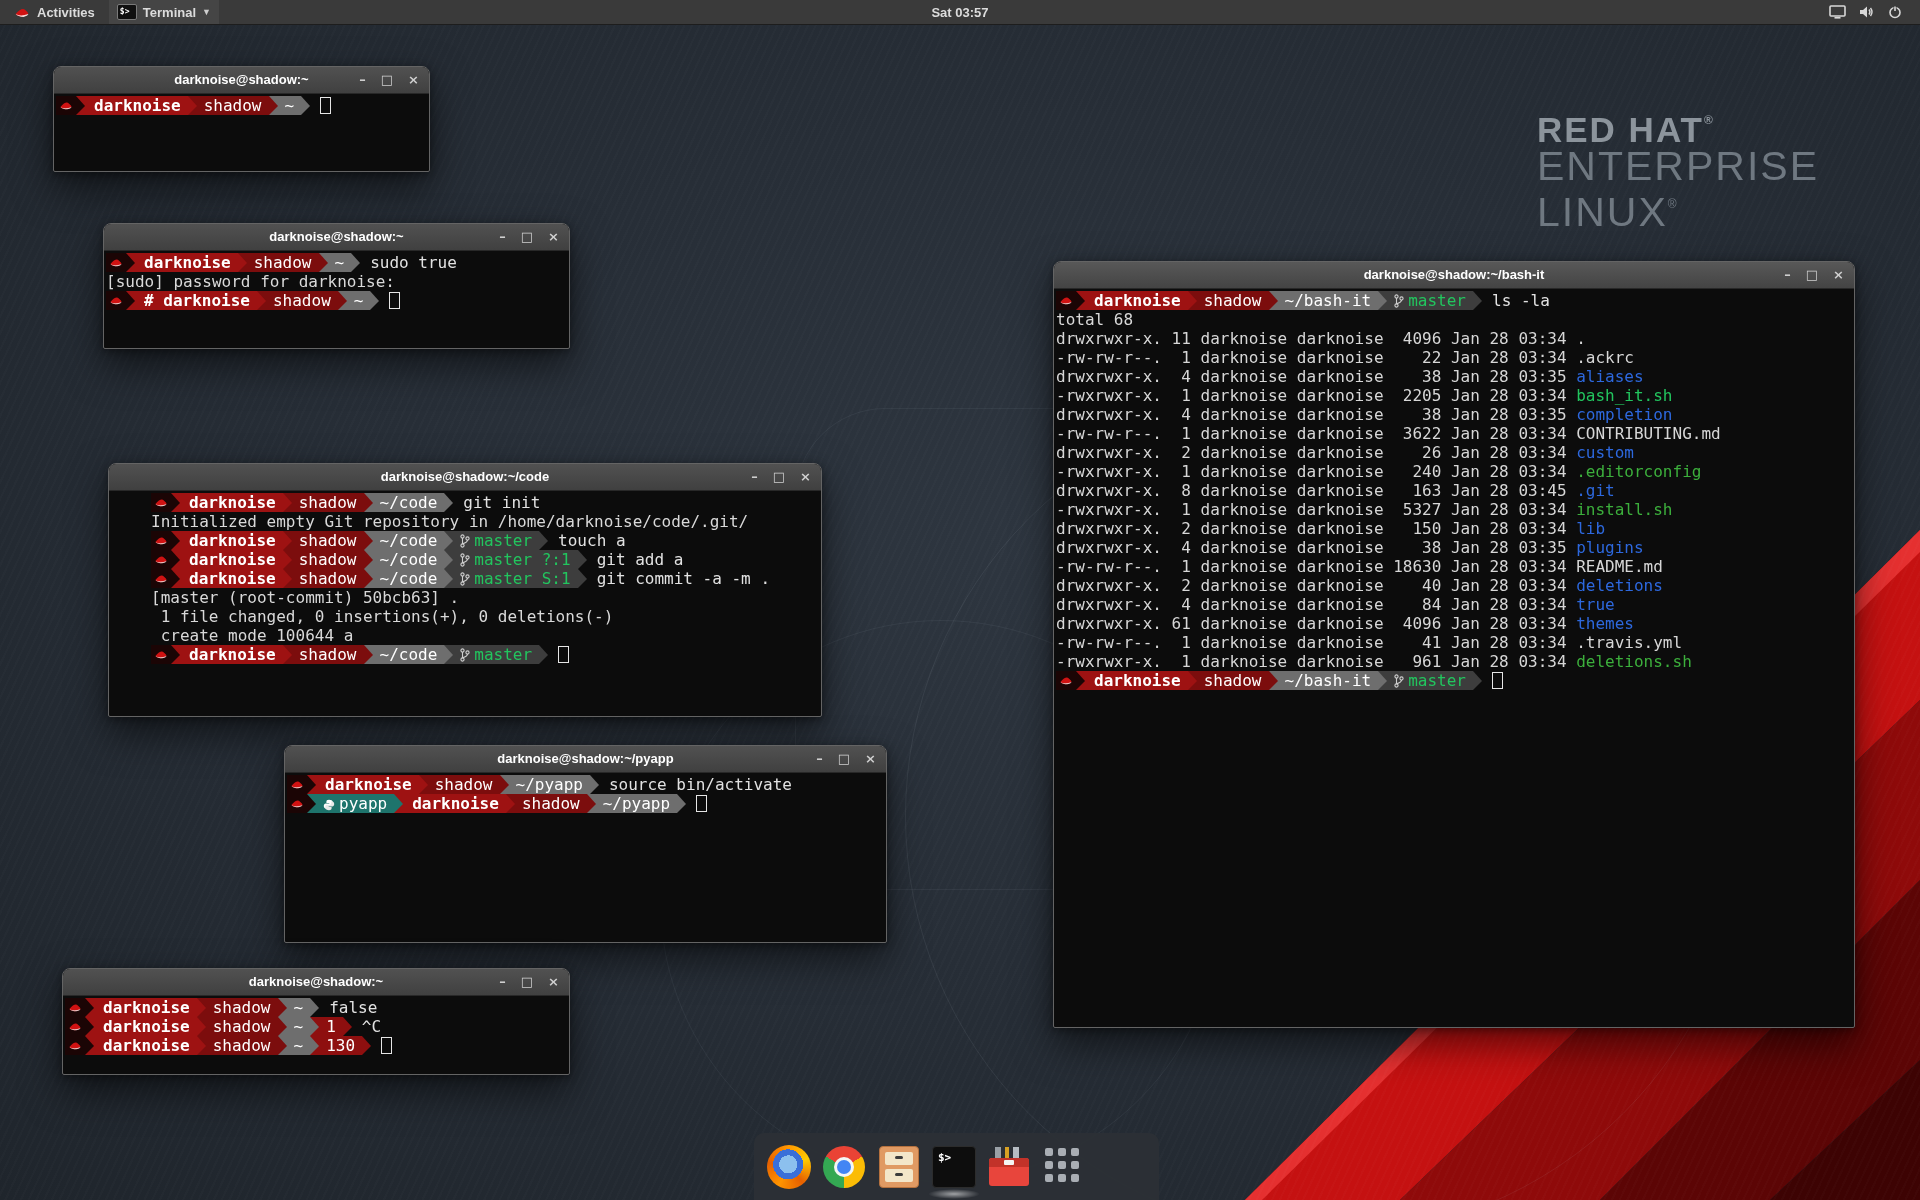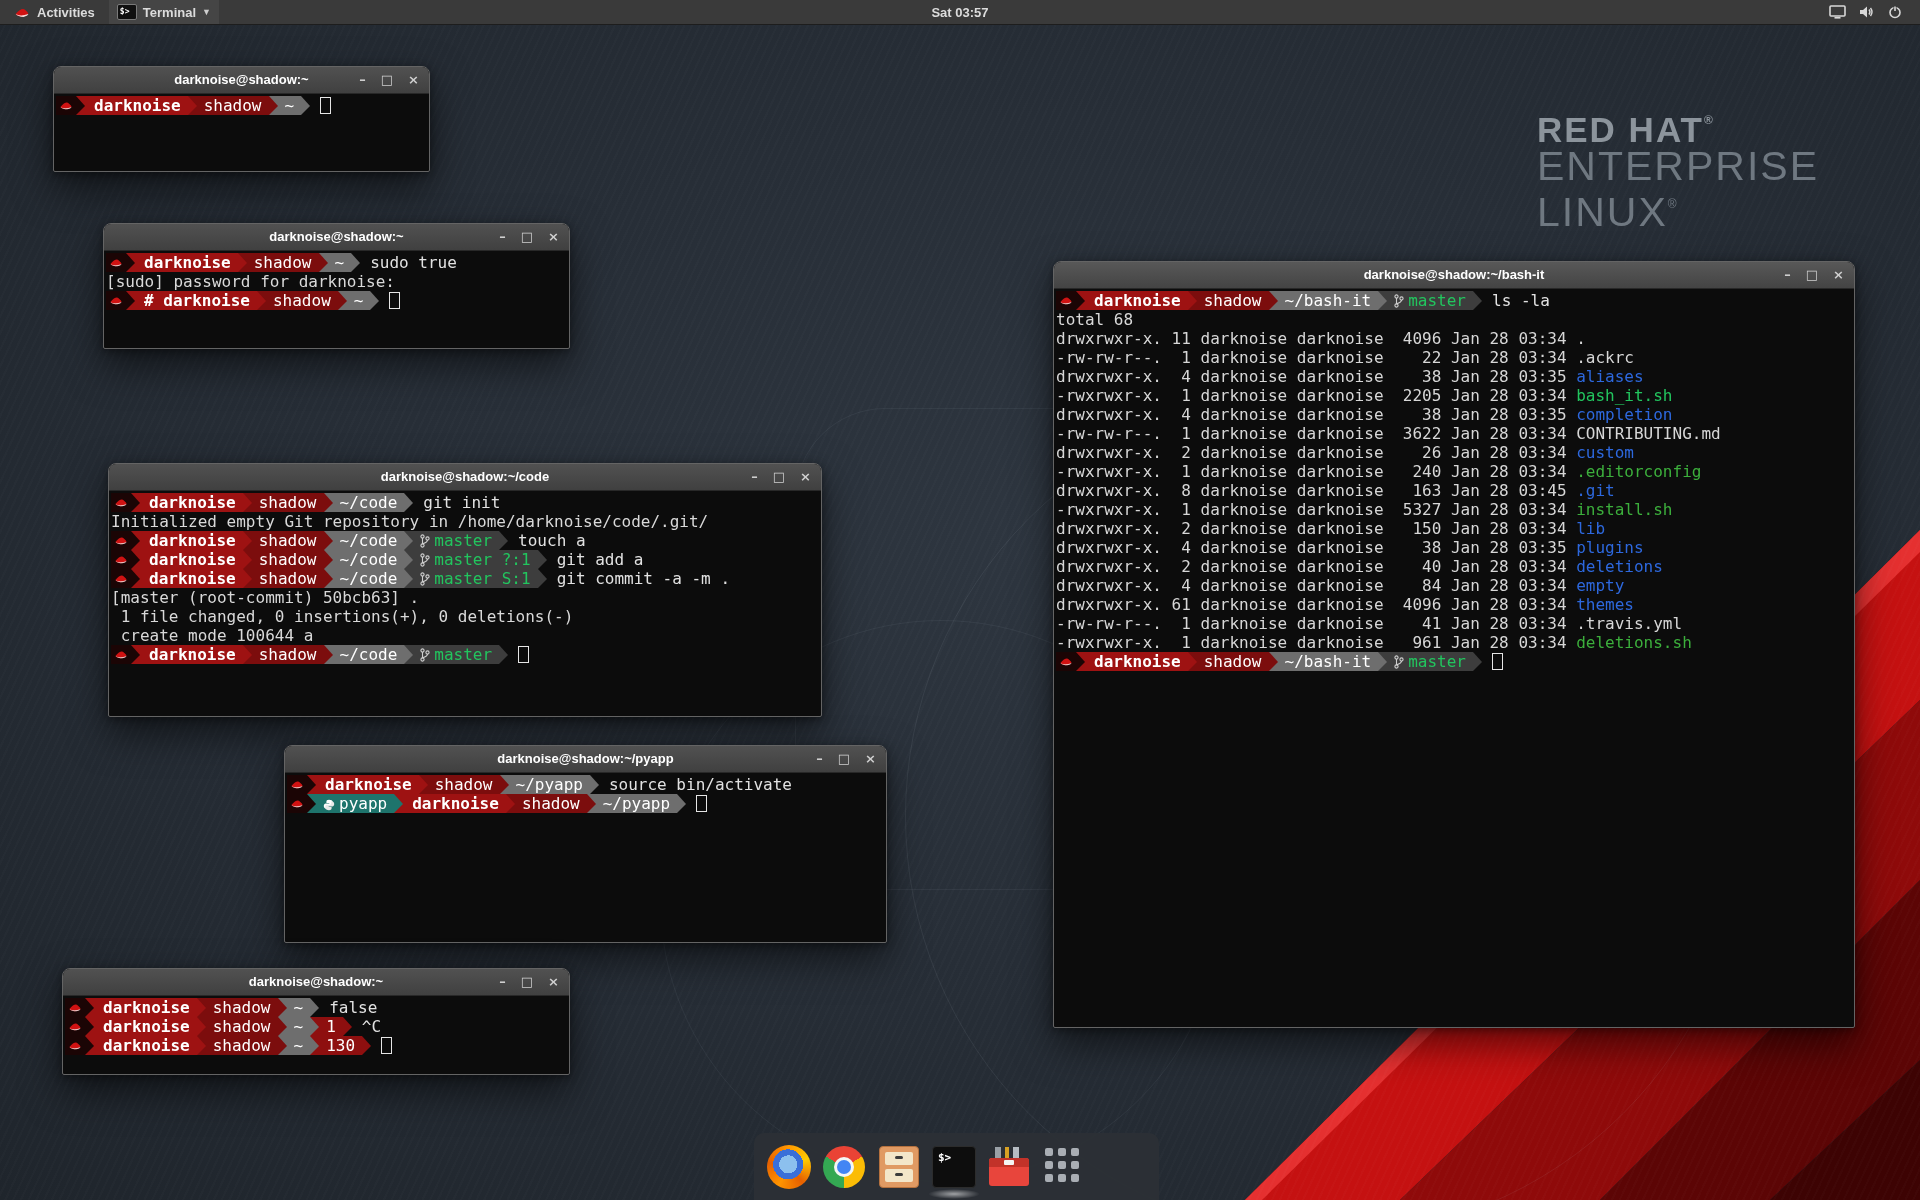--- a/index.html
+++ b/index.html
@@ -158,21 +158,21 @@
     </div>
     <div class="window" style="left: 108px; top: 463px; width: 712px; height: 252px;">
       <div class="titlebar">
         <div class="wtitle">darknoise@shadow:~/code</div>
         <div class="winbtns">
           <span class="winbtn">–</span>
           <span class="winbtn">□</span>
           <span class="winbtn">×</span>
         </div>
       </div>
-      <div class="wbody" style="height: 223px;">
+      <div class="wbody" style="height: 223px; margin-left: 40px;">
         <div class="tline prompt"><span class="hatbox"><svg width="14" height="11" viewBox="0 0 20 14">
               <path d="M2 9 Q10 0 14 4 Q18 7 18 9 Q13 13 8 12 Q3 11 2 9Z" fill="#d01212"></path>
               <path d="M2 9 Q8 12.5 18 9 Q17 11.5 12 12.5 Q5 12.5 2 9Z" fill="#f2f2f2" opacity="0.8"></path>
             </svg></span><span class="plsep" style="background: rgb(158, 18, 18);"><i style="border-left-color: rgb(27, 5, 5);"></i></span><span class="seg seg-user" style="background: rgb(158, 18, 18);">darknoise</span><span class="plsep" style="background: rgb(124, 13, 13);"><i style="border-left-color: rgb(158, 18, 18);"></i></span><span class="seg seg-host" style="background: rgb(124, 13, 13);">shadow</span><span class="plsep" style="background: rgb(110, 110, 110);"><i style="border-left-color: rgb(124, 13, 13);"></i></span><span class="seg seg-path" style="background: rgb(110, 110, 110);">~/code</span><span class="plsep" style="background: transparent;"><i style="border-left-color: rgb(110, 110, 110);"></i></span><span class="cmd">git init</span></div>
         <div class="tline">Initialized empty Git repository in /home/darknoise/code/.git/</div>
         <div class="tline prompt"><span class="hatbox"><svg width="14" height="11" viewBox="0 0 20 14">
               <path d="M2 9 Q10 0 14 4 Q18 7 18 9 Q13 13 8 12 Q3 11 2 9Z" fill="#d01212"></path>
               <path d="M2 9 Q8 12.5 18 9 Q17 11.5 12 12.5 Q5 12.5 2 9Z" fill="#f2f2f2" opacity="0.8"></path>
             </svg></span><span class="plsep" style="background: rgb(158, 18, 18);"><i style="border-left-color: rgb(27, 5, 5);"></i></span><span class="seg seg-user" style="background: rgb(158, 18, 18);">darknoise</span><span class="plsep" style="background: rgb(124, 13, 13);"><i style="border-left-color: rgb(158, 18, 18);"></i></span><span class="seg seg-host" style="background: rgb(124, 13, 13);">shadow</span><span class="plsep" style="background: rgb(110, 110, 110);"><i style="border-left-color: rgb(124, 13, 13);"></i></span><span class="seg seg-path" style="background: rgb(110, 110, 110);">~/code</span><span class="plsep" style="background: rgb(61, 61, 61);"><i style="border-left-color: rgb(110, 110, 110);"></i></span><span class="seg seg-git" style="background: rgb(61, 61, 61);"><svg width="10" height="14" viewBox="0 0 10 14">
               <g fill="none" stroke="#cfcfcf" stroke-width="1.1">
@@ -294,22 +294,23 @@
         <div class="tline"><span class="ls-pre">drwxrwxr-x.  4 darknoise darknoise    38 Jan 28 03:35 </span><span class="ls-name" style="color: rgb(45, 104, 222);">aliases</span></div>
         <div class="tline"><span class="ls-pre">-rwxrwxr-x.  1 darknoise darknoise  2205 Jan 28 03:34 </span><span class="ls-name" style="color: #22c55e;">bash_it.sh</span></div>
         <div class="tline"><span class="ls-pre">drwxrwxr-x.  4 darknoise darknoise    38 Jan 28 03:35 </span><span class="ls-name" style="color: rgb(45, 104, 222);">completion</span></div>
         <div class="tline"><span class="ls-pre">-rw-rw-r--.  1 darknoise darknoise  3622 Jan 28 03:34 </span><span class="ls-name" style="color: rgb(215, 215, 215);">CONTRIBUTING.md</span></div>
         <div class="tline"><span class="ls-pre">drwxrwxr-x.  2 darknoise darknoise    26 Jan 28 03:34 </span><span class="ls-name" style="color: rgb(45, 104, 222);">custom</span></div>
         <div class="tline"><span class="ls-pre">-rwxrwxr-x.  1 darknoise darknoise   240 Jan 28 03:34 </span><span class="ls-name" style="color: rgb(60, 175, 60);">.editorconfig</span></div>
         <div class="tline"><span class="ls-pre">drwxrwxr-x.  8 darknoise darknoise   163 Jan 28 03:45 </span><span class="ls-name" style="color: rgb(45, 104, 222);">.git</span></div>
         <div class="tline"><span class="ls-pre">-rwxrwxr-x.  1 darknoise darknoise  5327 Jan 28 03:34 </span><span class="ls-name" style="color: rgb(60, 175, 60);">install.sh</span></div>
         <div class="tline"><span class="ls-pre">drwxrwxr-x.  2 darknoise darknoise   150 Jan 28 03:34 </span><span class="ls-name" style="color: rgb(45, 104, 222);">lib</span></div>
         <div class="tline"><span class="ls-pre">drwxrwxr-x.  4 darknoise darknoise    38 Jan 28 03:35 </span><span class="ls-name" style="color: rgb(45, 104, 222);">plugins</span></div>
+        <div class="tline"><span class="ls-pre">-rw-rw-r--.  1 darknoise darknoise 18630 Jan 28 03:34 </span><span class="ls-name" style="color: rgb(215, 215, 215);">README.md</span></div>
         <div class="tline"><span class="ls-pre">drwxrwxr-x.  2 darknoise darknoise    40 Jan 28 03:34 </span><span class="ls-name" style="color: rgb(45, 104, 222);">deletions</span></div>
-        <div class="tline"><span class="ls-pre">drwxrwxr-x.  4 darknoise darknoise    84 Jan 28 03:34 </span><span class="ls-name" style="color: rgb(45, 104, 222);">empty</span></div>
+        <div class="tline"><span class="ls-pre">drwxrwxr-x.  4 darknoise darknoise    84 Jan 28 03:34 </span><span class="ls-name" style="color: rgb(45, 104, 222);">true</span></div>
         <div class="tline"><span class="ls-pre">drwxrwxr-x. 61 darknoise darknoise  4096 Jan 28 03:34 </span><span class="ls-name" style="color: rgb(45, 104, 222);">themes</span></div>
         <div class="tline"><span class="ls-pre">-rw-rw-r--.  1 darknoise darknoise    41 Jan 28 03:34 </span><span class="ls-name" style="color: rgb(215, 215, 215);">.travis.yml</span></div>
         <div class="tline"><span class="ls-pre">-rwxrwxr-x.  1 darknoise darknoise   961 Jan 28 03:34 </span><span class="ls-name" style="color: rgb(60, 175, 60);">deletions.sh</span></div>
         <div class="tline prompt"><span class="hatbox"><svg width="14" height="11" viewBox="0 0 20 14">
               <path d="M2 9 Q10 0 14 4 Q18 7 18 9 Q13 13 8 12 Q3 11 2 9Z" fill="#d01212"></path>
               <path d="M2 9 Q8 12.5 18 9 Q17 11.5 12 12.5 Q5 12.5 2 9Z" fill="#f2f2f2" opacity="0.8"></path>
             </svg></span><span class="plsep" style="background: rgb(158, 18, 18);"><i style="border-left-color: rgb(27, 5, 5);"></i></span><span class="seg seg-user" style="background: rgb(158, 18, 18);">darknoise</span><span class="plsep" style="background: rgb(124, 13, 13);"><i style="border-left-color: rgb(158, 18, 18);"></i></span><span class="seg seg-host" style="background: rgb(124, 13, 13);">shadow</span><span class="plsep" style="background: rgb(110, 110, 110);"><i style="border-left-color: rgb(124, 13, 13);"></i></span><span class="seg seg-path" style="background: rgb(110, 110, 110);">~/bash-it</span><span class="plsep" style="background: rgb(61, 61, 61);"><i style="border-left-color: rgb(110, 110, 110);"></i></span><span class="seg seg-git" style="background: rgb(61, 61, 61);"><svg width="10" height="14" viewBox="0 0 10 14">
               <g fill="none" stroke="#cfcfcf" stroke-width="1.1">
                 <circle cx="2.5" cy="2.5" r="1.6"></circle>
                 <circle cx="2.5" cy="11.5" r="1.6"></circle>

